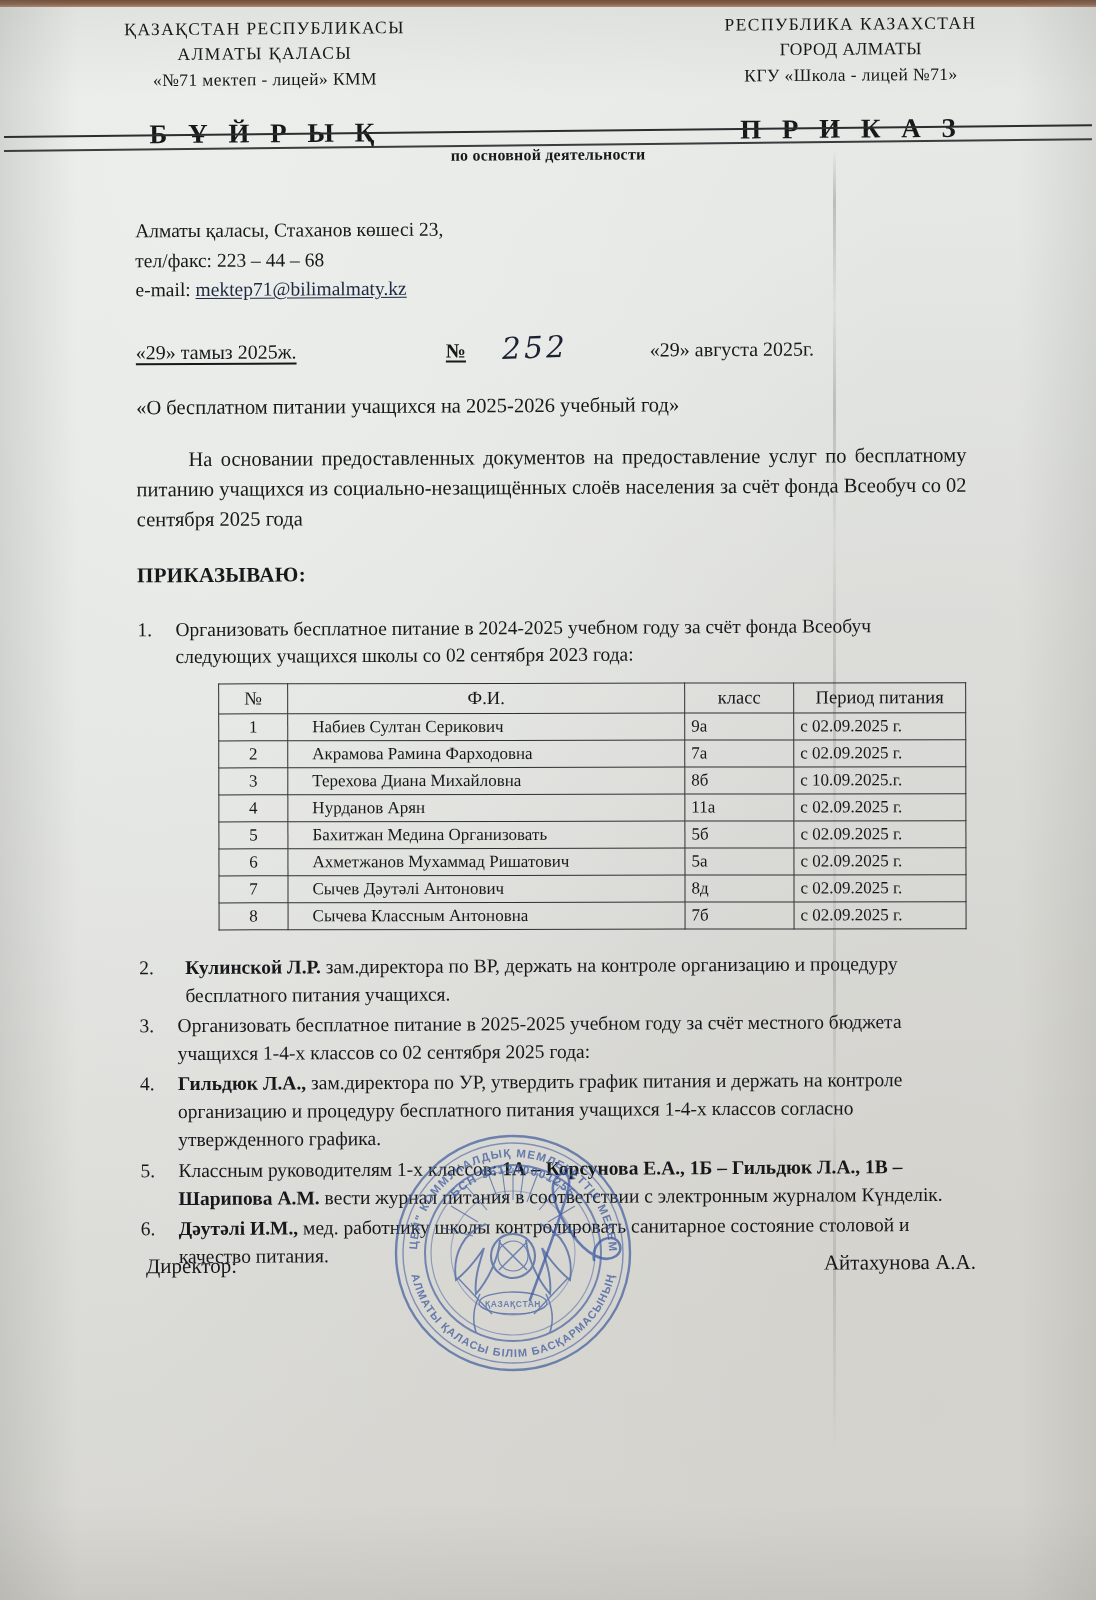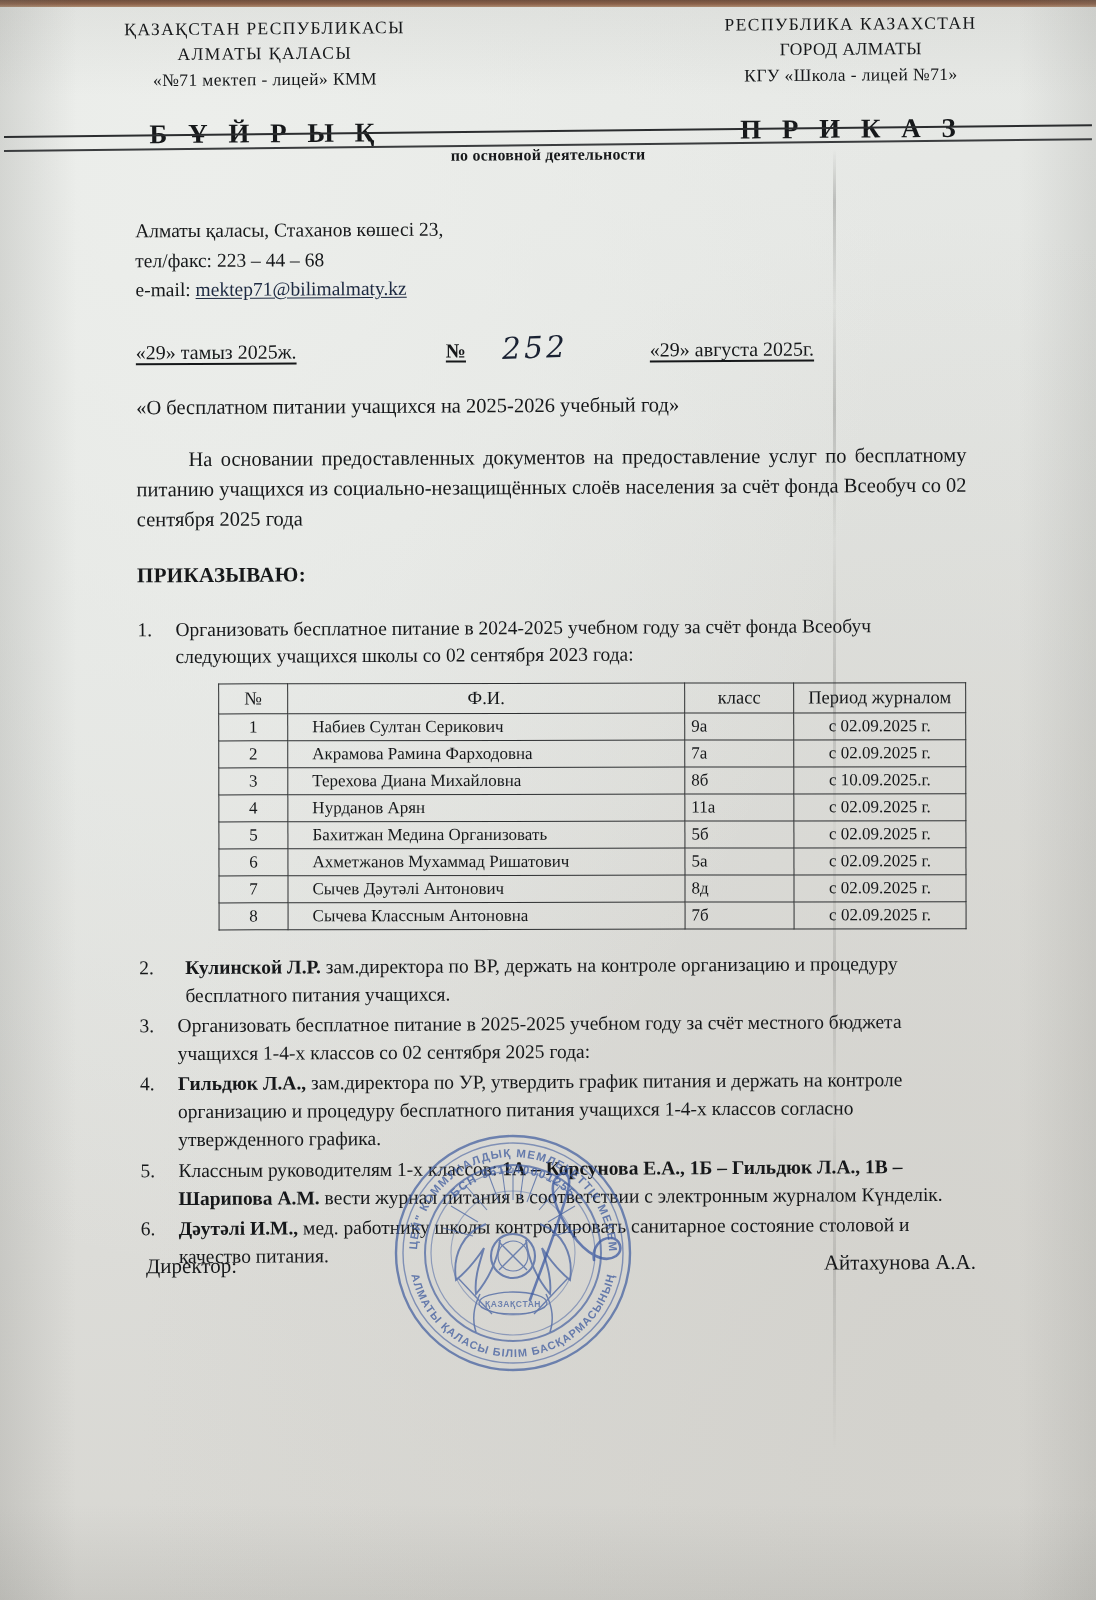--- a/index.html
+++ b/index.html
@@ -93,21 +93,21 @@
     margin-top:26px;display:flex;align-items:baseline;font-size:20px;
   }
   .dl-left{width:310px;text-decoration:underline;text-underline-offset:4px;}
   .dl-num{width:48px;font-weight:bold;text-decoration:underline;text-underline-offset:3px;}
   .dl-hand{
     font-family:"DejaVu Serif", serif;
     font-size:30px;font-style:italic;color:#1a2233;
     letter-spacing:3px;margin-left:8px;width:130px;
     transform:rotate(-1.6deg);
   }
-  .dl-right{text-decoration:underline;text-underline-offset:4px;margin-left:18px;}
+  .dl-right{text-underline-offset:4px;margin-left:18px;}
 
   .doc-title{margin-top:30px;font-size:20.5px;}
   .preamble{margin-top:26px;font-size:20.5px;line-height:1.46;text-align:justify;}
   .preamble .ind{display:inline-block;width:52px;}
   .order-word{margin-top:28px;font-size:21px;font-weight:bold;letter-spacing:.3px;}
 
   
   .item1{margin-top:28px;font-size:19.5px;line-height:1.42;display:flex;}
   .item1 .num{width:38px;flex:none;}
   .item1 .txt{flex:1;}
@@ -116,21 +116,21 @@
   .tbl-wrap{margin-top:14px;margin-left:80px;width:748px;transform:rotate(0.22deg);}
   table{border-collapse:collapse;width:100%;font-size:17px;}
   th,td{border:1.4px solid #2e3032;padding:3px 6px;}
   thead th{font-weight:normal;font-size:18.5px;text-align:center;padding:4px 6px;}
   th.c-no{width:56px;}
   th.c-fio{width:384px;}
   th.c-cls{width:96px;}
   td.c-no{text-align:center;width:56px;}
   td.c-fio{text-align:left;padding-left:24px;}
   td.c-cls{text-align:left;margin-left:33px;}
-  td.c-per{text-align:center;}
+  td.c-per{}
   tbody tr{height:25px;}
 
   
   .list2{margin-top:22px;font-size:19.5px;line-height:1.44;}
   .li{display:flex;margin-top:2px;}
   .li .num{width:38px;flex:none;}
   .li.wide .num{width:46px;}
   .li .txt{flex:1;}
   b{font-weight:bold;}
 
@@ -213,21 +213,21 @@
         <span class="txt">Организовать бесплатное питание в 2024-2025 учебном году за счёт фонда Всеобуч следующих учащихся школы со 02 сентября 2023 года:</span>
       </div>
 
       <div class="tbl-wrap">
         <table>
           <thead>
             <tr>
               <th class="c-no">№</th>
               <th class="c-fio">Ф.И.</th>
               <th class="c-cls">класс</th>
-              <th class="c-per">Период журналом</th>
+              <th class="c-per">Период питания</th>
             </tr>
           </thead>
           <tbody id="tbody">
               <tr>
                 <td class="c-no">1</td>
                 <td class="c-fio">Набиев Султан Серикович</td>
                 <td class="c-cls">9а</td>
                 <td class="c-per">с 02.09.2025 г.</td>
               </tr>
               <tr>

